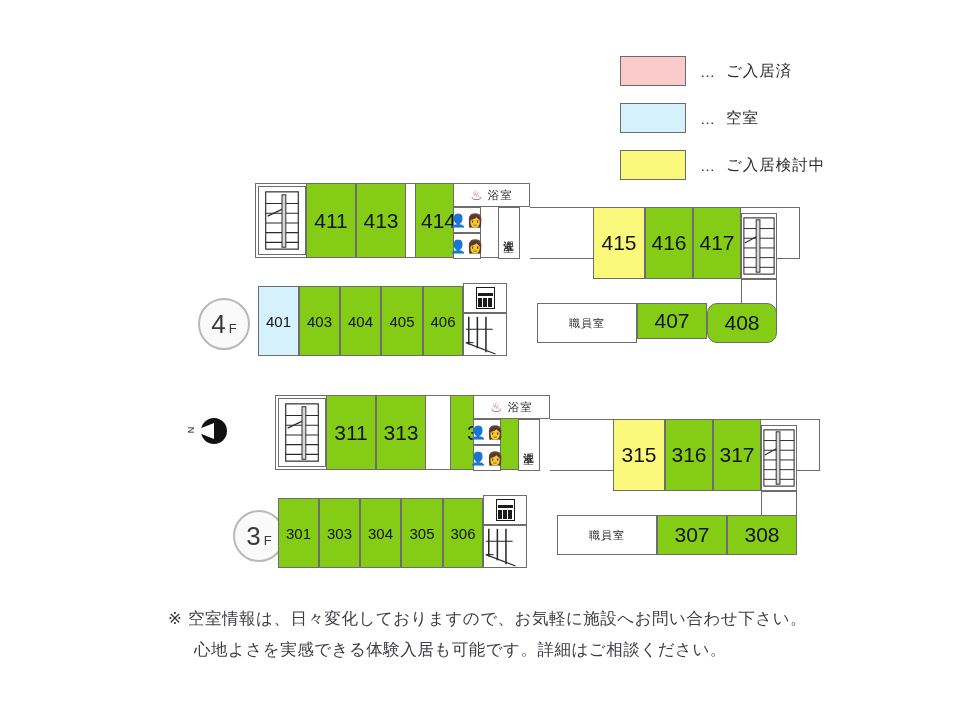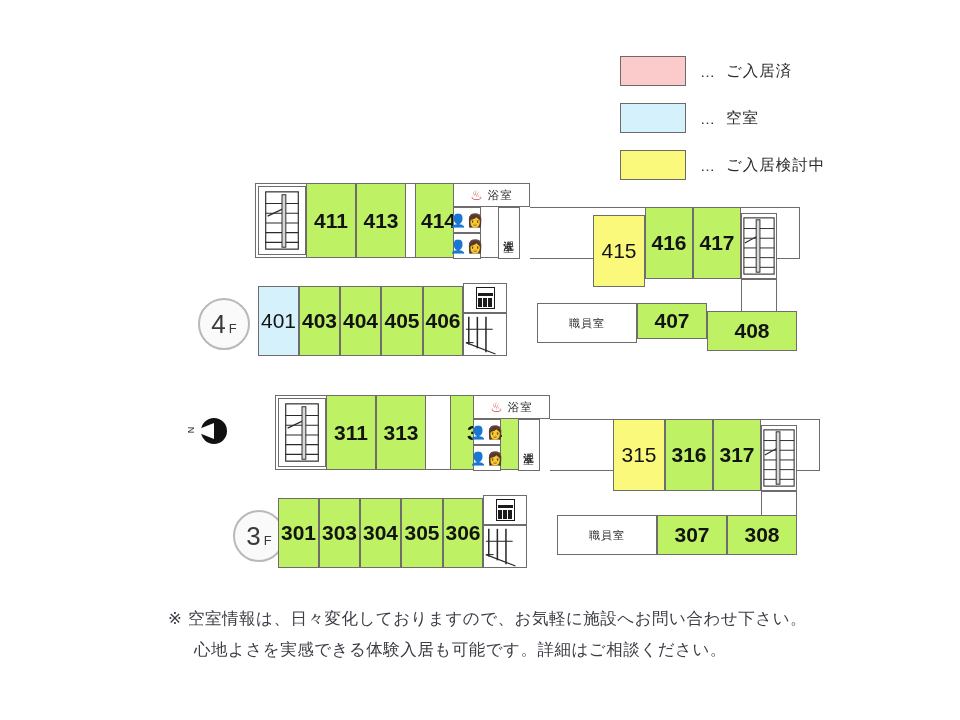--- a/index.html
+++ b/index.html
@@ -36,32 +36,32 @@
   .compass .disc{position:absolute;left:13px;top:3px;width:26px;height:26px;border-radius:50%;background:#111;}
   .compass .tri{position:absolute;left:6px;top:8px;width:0;height:0;
     border-top:8px solid transparent;border-bottom:8px solid transparent;border-right:20px solid #fff;}
 
   
   .plan{position:absolute;}
   #plan-4f{left:255px;top:183px;width:545px;height:175px;}
   #plan-3f{left:275px;top:395px;width:545px;height:175px;}
 
   .cell{position:absolute;box-sizing:border-box;border:1px solid #6e6c6d;background:#ffffff;}
-  .cell.occupied{background:#bef264;font-weight:bold;}
+  .cell.occupied{background:#84cc16;}
   .cell.vacant{background:#d5f1fc;}
   .cell.pending{background:#fbf97c;}
   .cell.plain{background:#ffffff;}
 
   .rnum{
     position:absolute;left:0;top:0;width:100%;height:100%;
     display:flex;align-items:center;justify-content:center;
     font-size:21px;color:#131313;letter-spacing:0px;
     font-family:"Liberation Sans",sans-serif;
   }
-  .rnum.sm{font-size:21px;}
+  .rnum.sm{font-size:15px;}
   .jp{
     position:absolute;left:0;top:0;width:100%;height:100%;
     display:flex;align-items:center;justify-content:center;
     font-size:11px;color:#2a2a2a;font-family:"DejaVu Sans",sans-serif;letter-spacing:1px;
   }
   .jp.vert{writing-mode:vertical-rl;text-orientation:upright;letter-spacing:1px;font-size:10.5px;}
   .jp.tiny{font-size:9px;letter-spacing:0.5px;}
 
   
   .bathlabel{position:absolute;left:0;top:0;width:100%;height:100%;
@@ -166,21 +166,21 @@
           <span class="w">👩</span>
         </div>
     </div>
 
     <div class="cell plain" style="left:243px;top:24px;width:22px;height:52px;">
       <span class="jp vert">洗濯室</span>
     </div>
 
     <div class="cell plain" style="left:275px;top:24px;width:270px;height:52px;border-left:none;"></div>
 
-    <div class="cell pending" style="left:338px;top:32px;width:52px;height:72px;">
+    <div class="cell pending" style="left:338px;top:24px;width:52px;height:72px;">
       <span class="rnum">415</span>
     </div>
     <div class="cell occupied" style="left:390px;top:24px;width:48px;height:72px;">
       <span class="rnum">416</span>
     </div>
     <div class="cell occupied" style="left:438px;top:24px;width:48px;height:72px;">
       <span class="rnum">417</span>
     </div>
 
     <div class="cell plain" style="left:486px;top:30px;width:36px;height:66px;">
@@ -236,21 +236,21 @@
         <line x1="2" y1="30" x2="33" y2="42" stroke="#2a2a2a" stroke-width="1.2"></line>
       </svg>
     </div>
 
     <div class="cell plain" style="left:282px;top:120px;width:100px;height:40px;">
       <span class="jp">職員室</span>
     </div>
     <div class="cell occupied" style="left:382px;top:120px;width:70px;height:36px;">
       <span class="rnum">407</span>
     </div>
-    <div class="cell occupied" style="left:452px;top:128px;width:90px;height:40px;">
+    <div class="cell occupied" style="left:452px;top:120px;width:70px;height:40px;border-radius:10px;">
       <span class="rnum">408</span>
     </div>
   </div>
 
   <div class="compass">
     <span class="n">N</span>
     <span class="disc"></span>
     <span class="tri"></span>
   </div>
 

